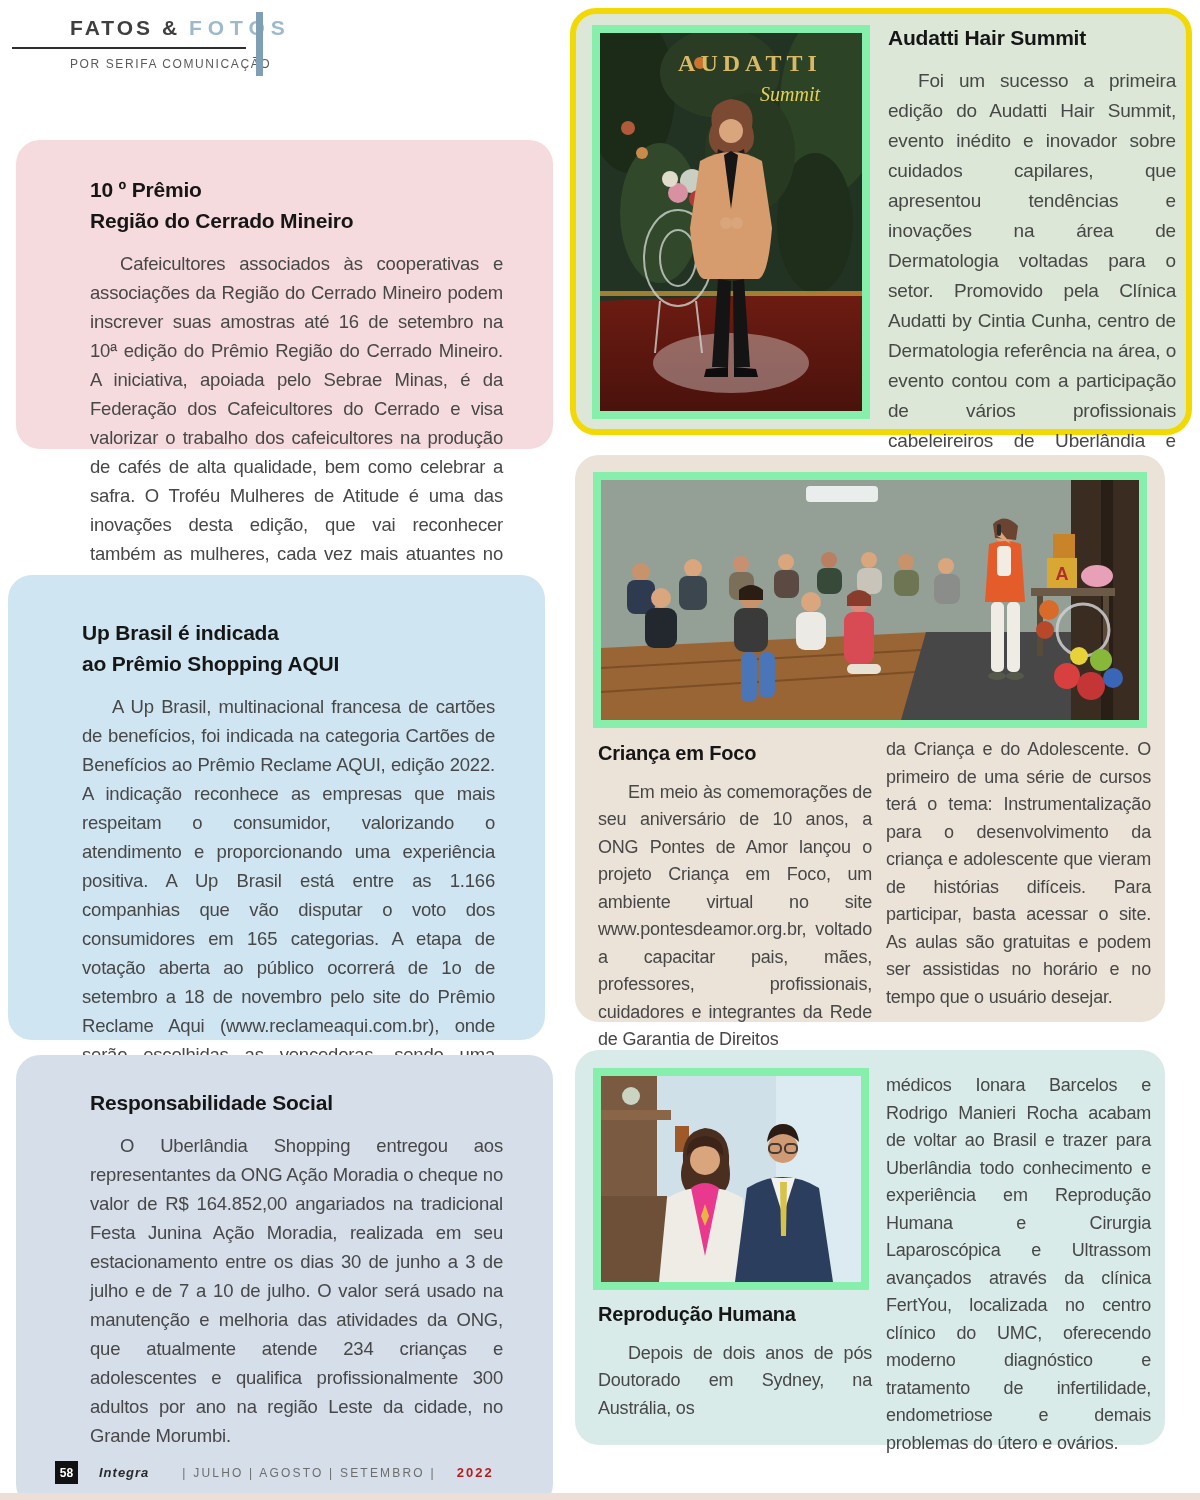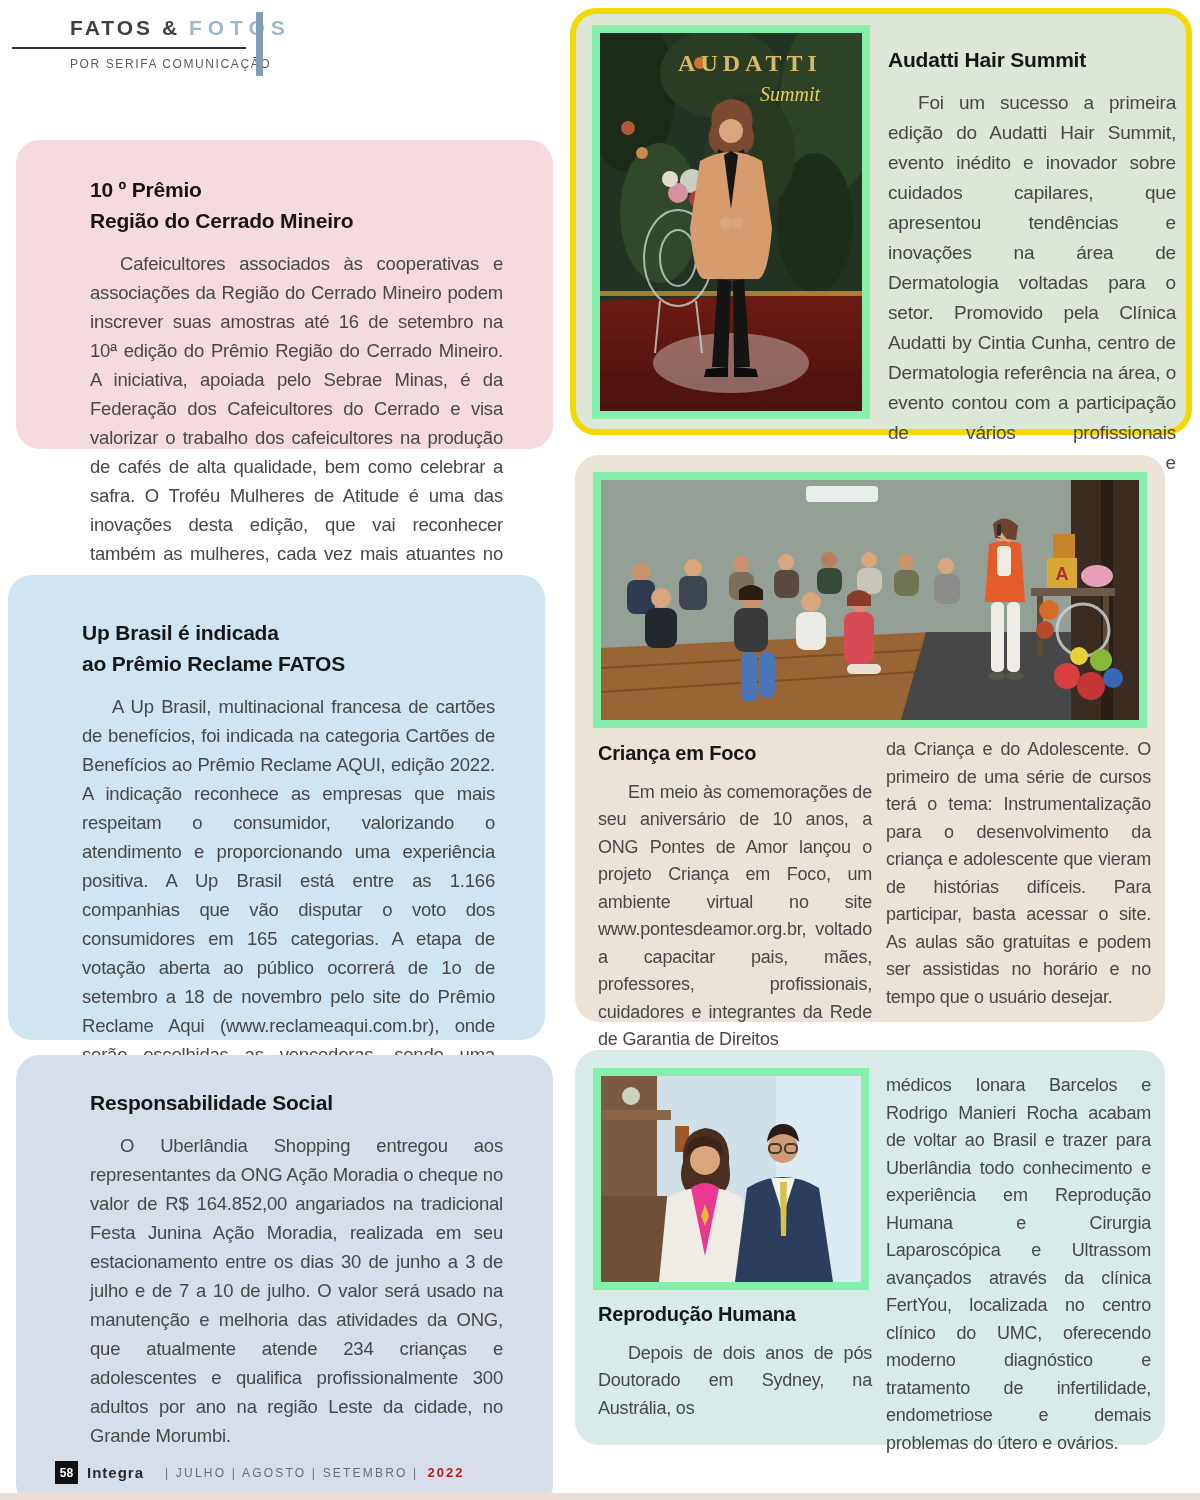--- a/index.html
+++ b/index.html
@@ -17,41 +17,41 @@
   .box{position:absolute;border-radius:24px;}
   .article-title{font-size:21px;line-height:1.48;font-weight:700;color:#161616;letter-spacing:-0.2px;}
   .article-body{font-size:18.5px;line-height:29px;color:#474747;text-align:justify;text-indent:30px;letter-spacing:-0.2px;margin-top:13px;}
   .box-pink{left:16px;top:140px;width:537px;height:309px;background:#f5dbde;padding:34px 50px 0 74px;box-sizing:border-box;}
   .box-blue{left:8px;top:575px;width:537px;height:465px;background:#cfe5f1;padding:42px 50px 0 74px;box-sizing:border-box;}
   .box-lav{left:16px;top:1055px;width:537px;height:453px;background:#d6deea;padding:32px 50px 0 74px;box-sizing:border-box;}
   
   .box-audatti{left:570px;top:8px;width:622px;height:427px;background:#dde7d7;border:6px solid #f2d903;border-radius:26px;box-sizing:border-box;}
   .photo-frame{position:absolute;background:#86efac;padding:8px;box-sizing:border-box;}
   .audatti-photo{left:16px;top:11px;width:278px;height:394px;}
-  .audatti-text{position:absolute;left:312px;top:30px;width:288px;}
+  .audatti-text{position:absolute;left:312px;top:8px;width:288px;}
   .audatti-text .article-body{font-size:19px;line-height:30px;}
   
   .box-crianca{left:575px;top:455px;width:590px;height:567px;background:#ebe3d8;}
   .crianca-photo{left:18px;top:17px;width:554px;height:256px;}
   .col{position:absolute;}
   .col .article-body{margin-top:10px;font-size:18px;line-height:27.5px;}
   .col .article-title{font-size:20px;}
   .crianca-col1{left:23px;top:284px;width:274px;}
   .crianca-col2{left:311px;top:281px;width:265px;}
   .crianca-col2 .article-body{margin-top:0;text-indent:0;}
   
   .box-repro{left:575px;top:1050px;width:590px;height:395px;background:#d9ebe8;}
   .repro-photo{left:18px;top:18px;width:276px;height:222px;}
   .repro-col1{left:23px;top:250px;width:274px;}
   .repro-col2{left:311px;top:22px;width:265px;}
   .repro-col2 .article-body{margin-top:0;text-indent:0;font-size:18px;line-height:27.5px;}
   
-  .footer{position:absolute;left:55px;top:1461px;display:flex;align-items:center;gap:9px;}
+  .footer{position:absolute;left:55px;top:1461px;display:flex;align-items:center;gap:21px;}
   .pageno{width:23px;height:23px;background:#111;color:#fff;font-size:12px;font-weight:700;display:flex;align-items:center;justify-content:center;}
-  .mag{font-size:15px;font-weight:700;color:#2a2a2a;letter-spacing:1px;}
+  .mag{font-size:13px;font-weight:700;font-style:italic;color:#2a2a2a;letter-spacing:1px;}
   .months{font-size:12px;letter-spacing:2.2px;color:#6d6d6d;padding-left:12px;}
   .year{font-size:13px;font-weight:700;letter-spacing:2px;color:#b91c1c;}
   .bottom-strip{position:absolute;left:0;top:1493px;width:1200px;height:7px;background:#eddfd8;}
   svg{display:block;}
 </style>
 </head>
 <body>
 
 <div class="hdr-title">
   <span>FATOS &amp;</span>
@@ -65,21 +65,21 @@
   <div class="article-title">
     <div>10 º Prêmio</div>
     <div>Região do Cerrado Mineiro</div>
   </div>
   <div class="article-body">Cafeicultores associados às cooperativas e associações da Região do Cerrado Mineiro podem inscrever suas amostras até 16 de setembro na 10ª edição do Prêmio Região do Cerrado Mineiro. A iniciativa, apoiada pelo Sebrae Minas, é da Federação dos Cafeicultores do Cerrado e visa valorizar o trabalho dos cafeicultores na produção de cafés de alta qualidade, bem como celebrar a safra. O Troféu Mulheres de Atitude é uma das inovações desta edição, que vai reconhecer também as mulheres, cada vez mais atuantes no segmento do café.</div>
 </div>
 
 <div class="box box-blue">
   <div class="article-title">
     <div>Up Brasil é indicada</div>
-    <div>ao Prêmio Reclame FATOS</div>
+    <div>ao Prêmio Shopping AQUI</div>
   </div>
   <div class="article-body">A Up Brasil, multinacional francesa de cartões de benefícios, foi indicada na categoria Cartões de Benefícios ao Prêmio Reclame AQUI, edição 2022. A indicação reconhece as empresas que mais respeitam o consumidor, valorizando o atendimento e proporcionando uma experiência positiva. A Up Brasil está entre as 1.166 companhias que vão disputar o voto dos consumidores em 165 categorias. A etapa de votação aberta ao público ocorrerá de 1o de setembro a 18 de novembro pelo site do Prêmio Reclame Aqui (www.reclameaqui.com.br), onde serão escolhidas as vencedoras, sendo uma empresa para cada categoria definida.</div>
 </div>
 
 <div class="box box-lav">
   <div class="article-title">Responsabilidade Social</div>
   <div class="article-body">O Uberlândia Shopping entregou aos representantes da ONG Ação Moradia o cheque no valor de R$ 164.852,00 angariados na tradicional Festa Junina Ação Moradia, realizada em seu estacionamento entre os dias 30 de junho a 3 de julho e de 7 a 10 de julho. O valor será usado na manutenção e melhoria das atividades da ONG, que atualmente atende 234 crianças e adolescentes e qualifica profissionalmente 300 adultos por ano na região Leste da cidade, no Grande Morumbi.</div>
 </div>
 
 <div class="box box-audatti">

